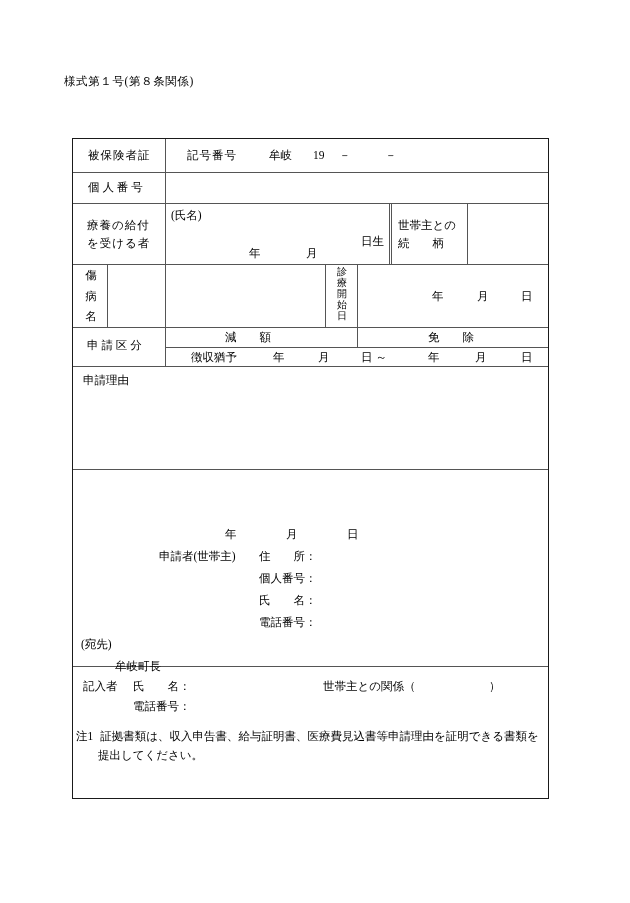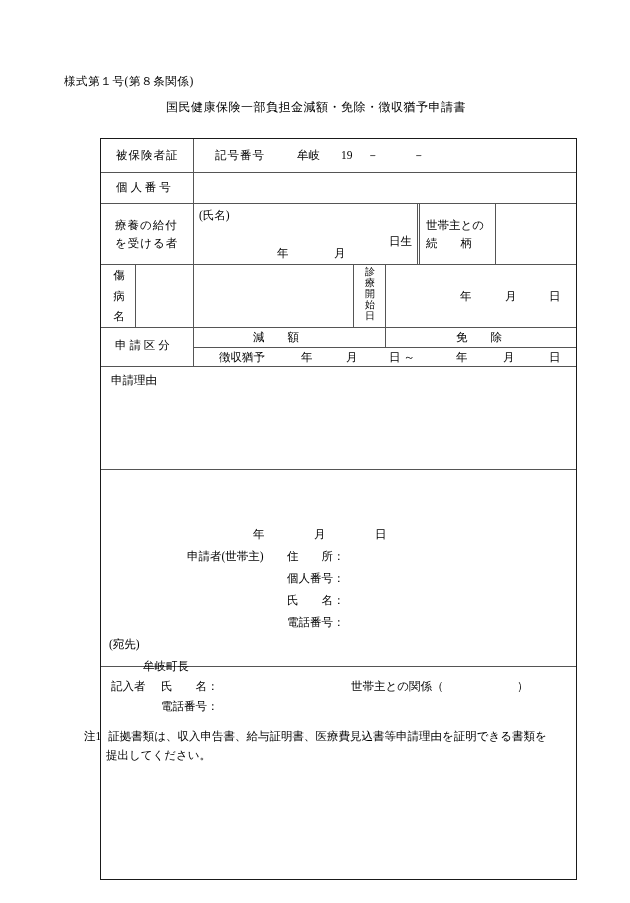--- a/index.html
+++ b/index.html
@@ -41,24 +41,23 @@
     letter-spacing: 0.5px;
     white-space: nowrap;
   }
 
   
   .frame {
     position: absolute;
     left: 72px;
     top: 138px;
     width: 477px;
-    height: 742px;
+    height: 661px;
     border: 1.6px solid #1a1a1a;
     box-sizing: border-box;
-    margin-left: 28px;
   }
 
   
   .cell {
     position: absolute;
     font-size: 11.5px;
     white-space: nowrap;
     line-height: 1.35;
   }
   .hline {
@@ -79,37 +78,36 @@
     position: absolute;
     font-size: 11.5px;
     line-height: 1.0;
     text-align: center;
   }
   .vert span { display: block; }
 
   
   .notes {
     position: absolute;
-    left: 84px;
+    left: 76px;
     top: 727px;
     width: 500px;
     font-size: 11.5px;
     line-height: 1.65;
   }
   .note-line { white-space: nowrap; }
   .note-indent-1 { padding-left: 22px; }
   .note-indent-2 { padding-left: 11px; }
 </style>
 </head>
 <body>
 
 <div class="page">
 
   <div class="form-no">様式第１号(第８条関係)</div>
-  <div class="doc-title">国民健康保険一部負担金減額・免除・徴収猶予申請書</div>
 
   <div class="frame">
 
     <div class="hline" style="left:0; top:33px; width:475px;"></div>
     <div class="hline" style="left:0; top:64px; width:475px;"></div>
     <div class="hline" style="left:0; top:125px; width:475px;"></div>
     <div class="hline" style="left:0; top:188px; width:475px;"></div>
     <div class="hline" style="left:92px; top:208px; width:383px;"></div>
     <div class="hline" style="left:0; top:227px; width:475px;"></div>
     <div class="hline" style="left:0; top:330px; width:475px;"></div>

